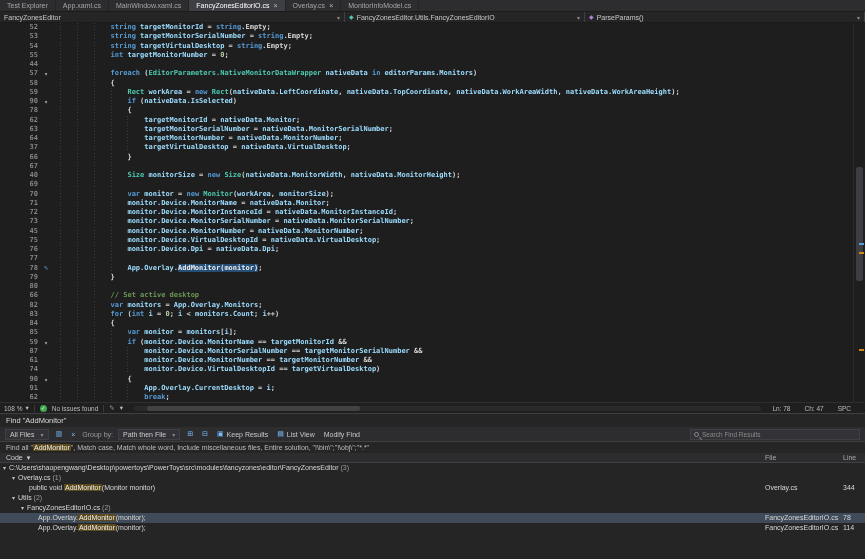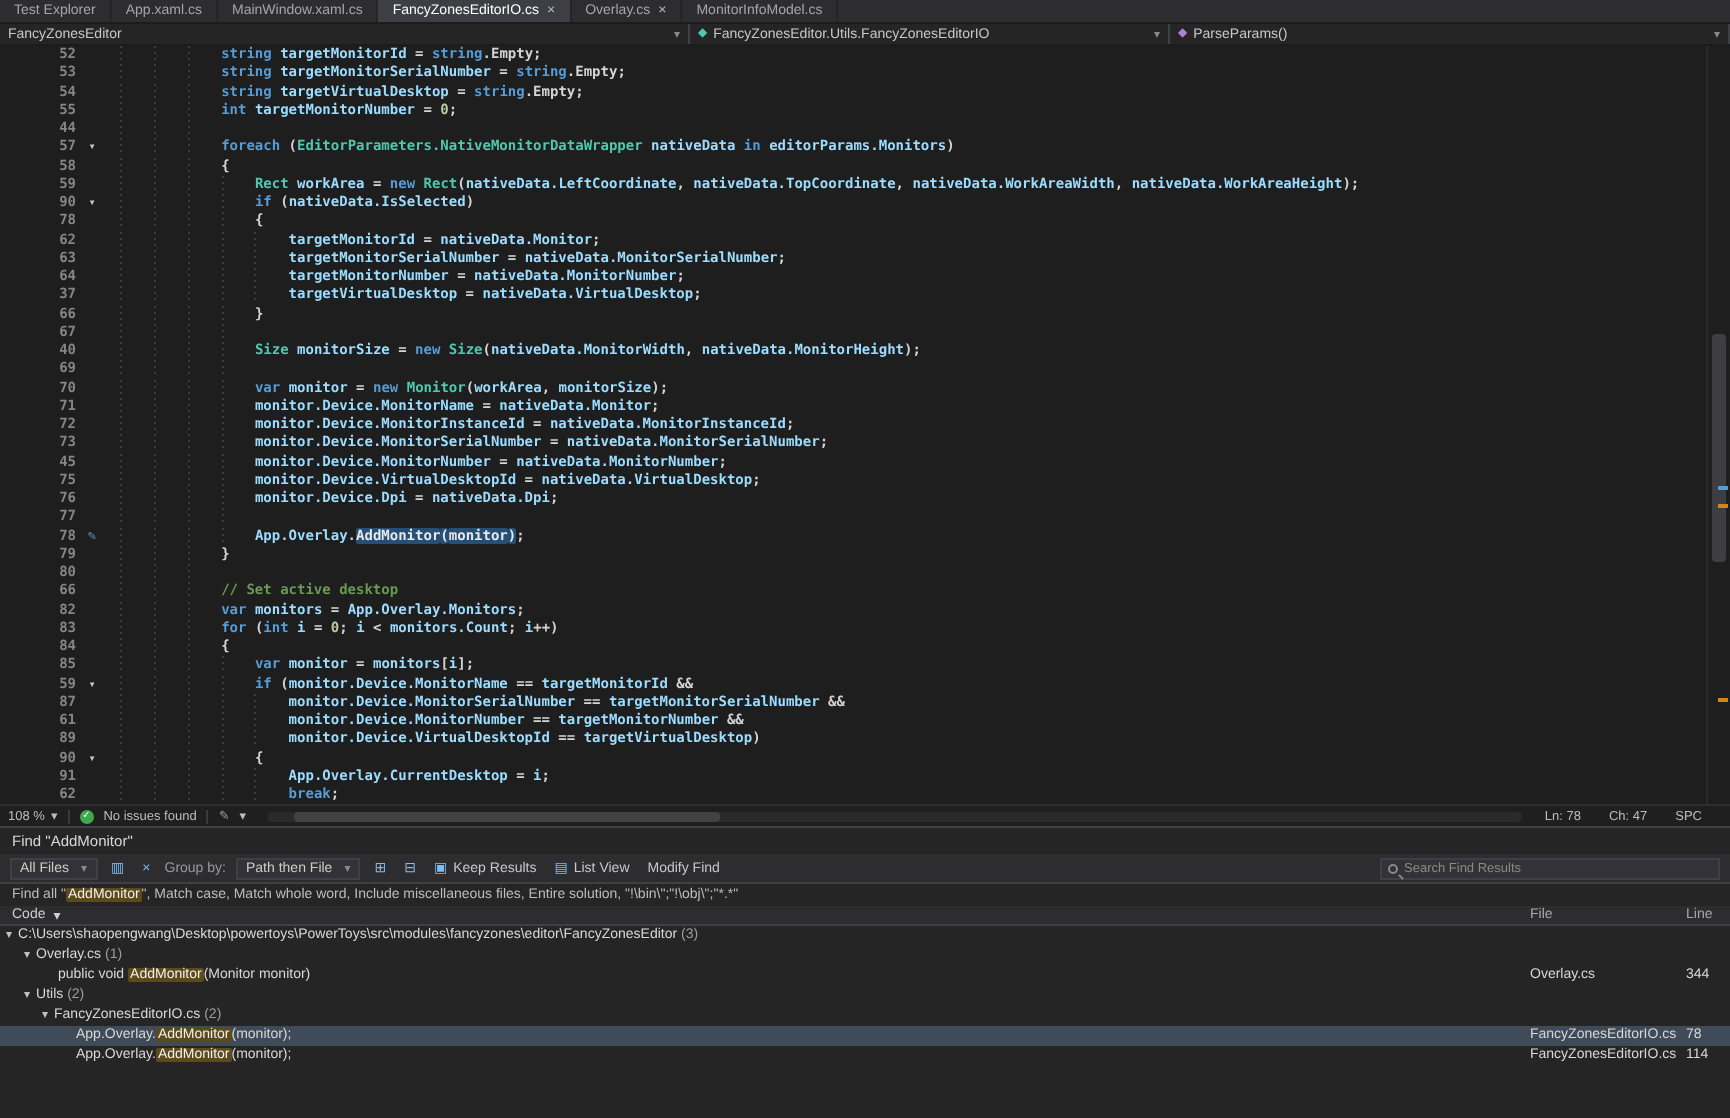--- a/index.html
+++ b/index.html
@@ -275,21 +275,21 @@
         </div>
         <div class="gl">
           <span class="lnum">87</span>
           <span class="gmark"></span>
         </div>
         <div class="gl">
           <span class="lnum">61</span>
           <span class="gmark"></span>
         </div>
         <div class="gl">
-          <span class="lnum">89</span>
+          <span class="lnum">74</span>
           <span class="gmark"></span>
         </div>
         <div class="gl">
           <span class="lnum">90</span>
           <span class="gmark"><span class="fold">▾</span></span>
         </div>
         <div class="gl">
           <span class="lnum">91</span>
           <span class="gmark"></span>
         </div>

